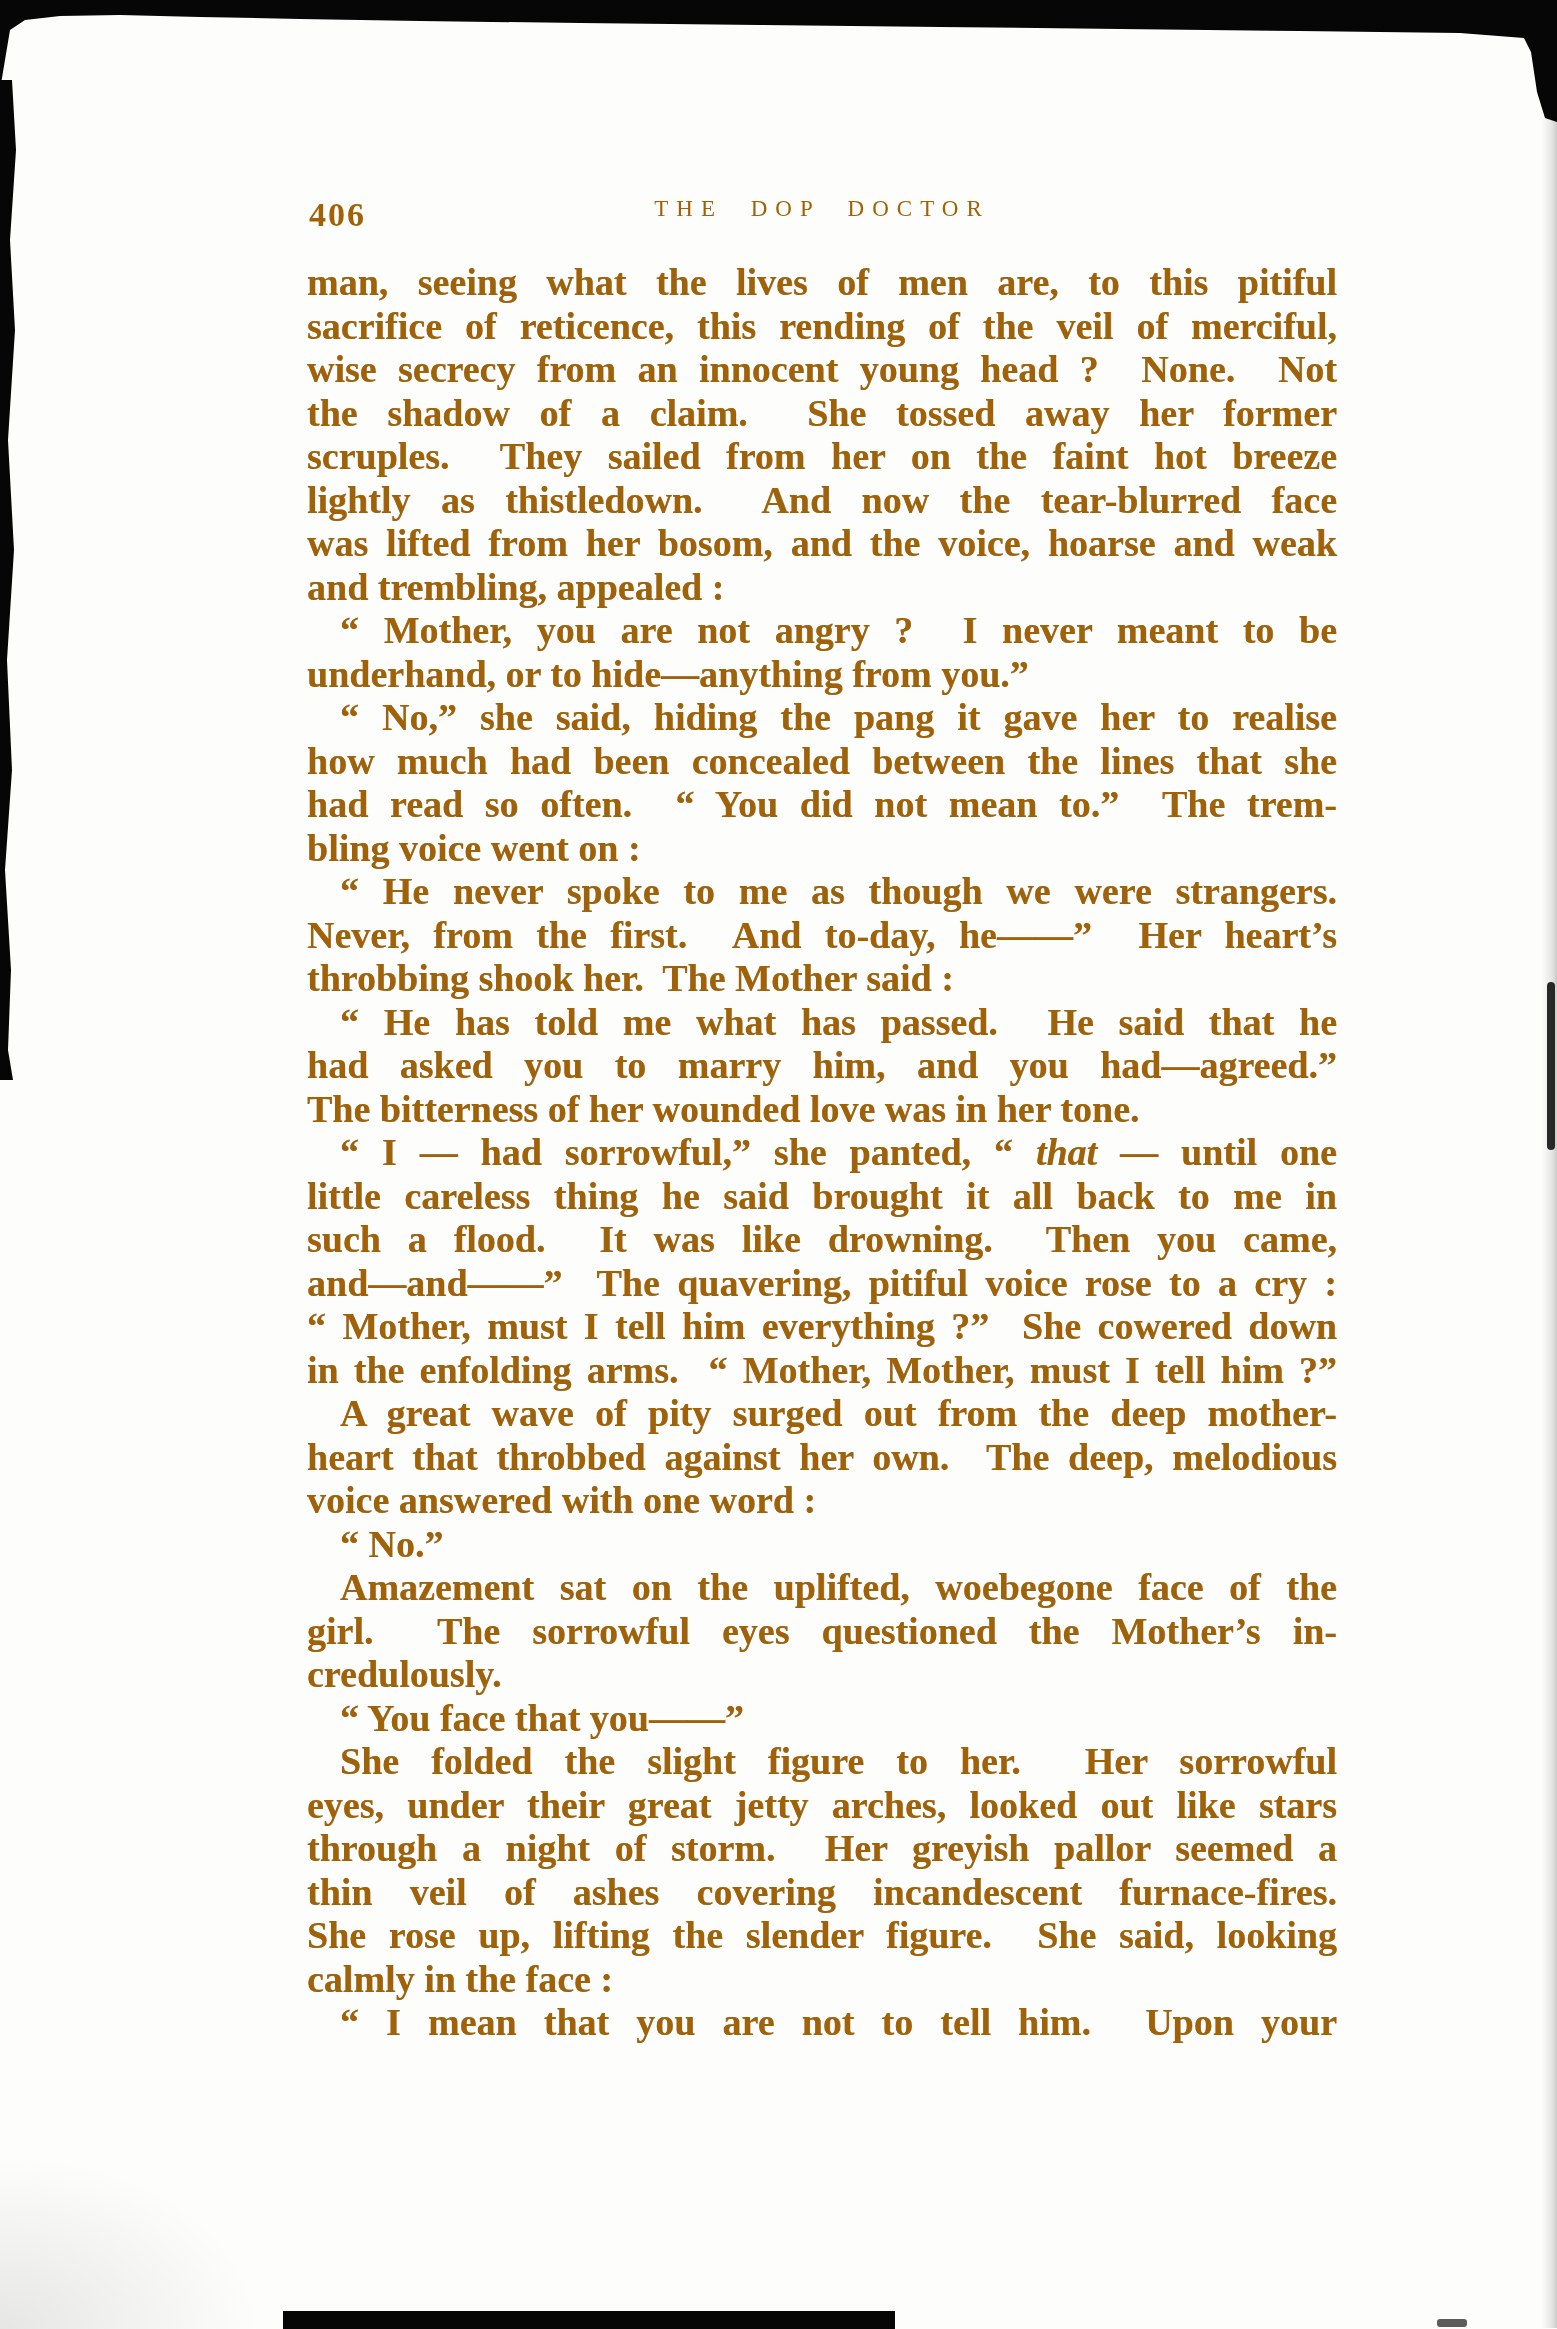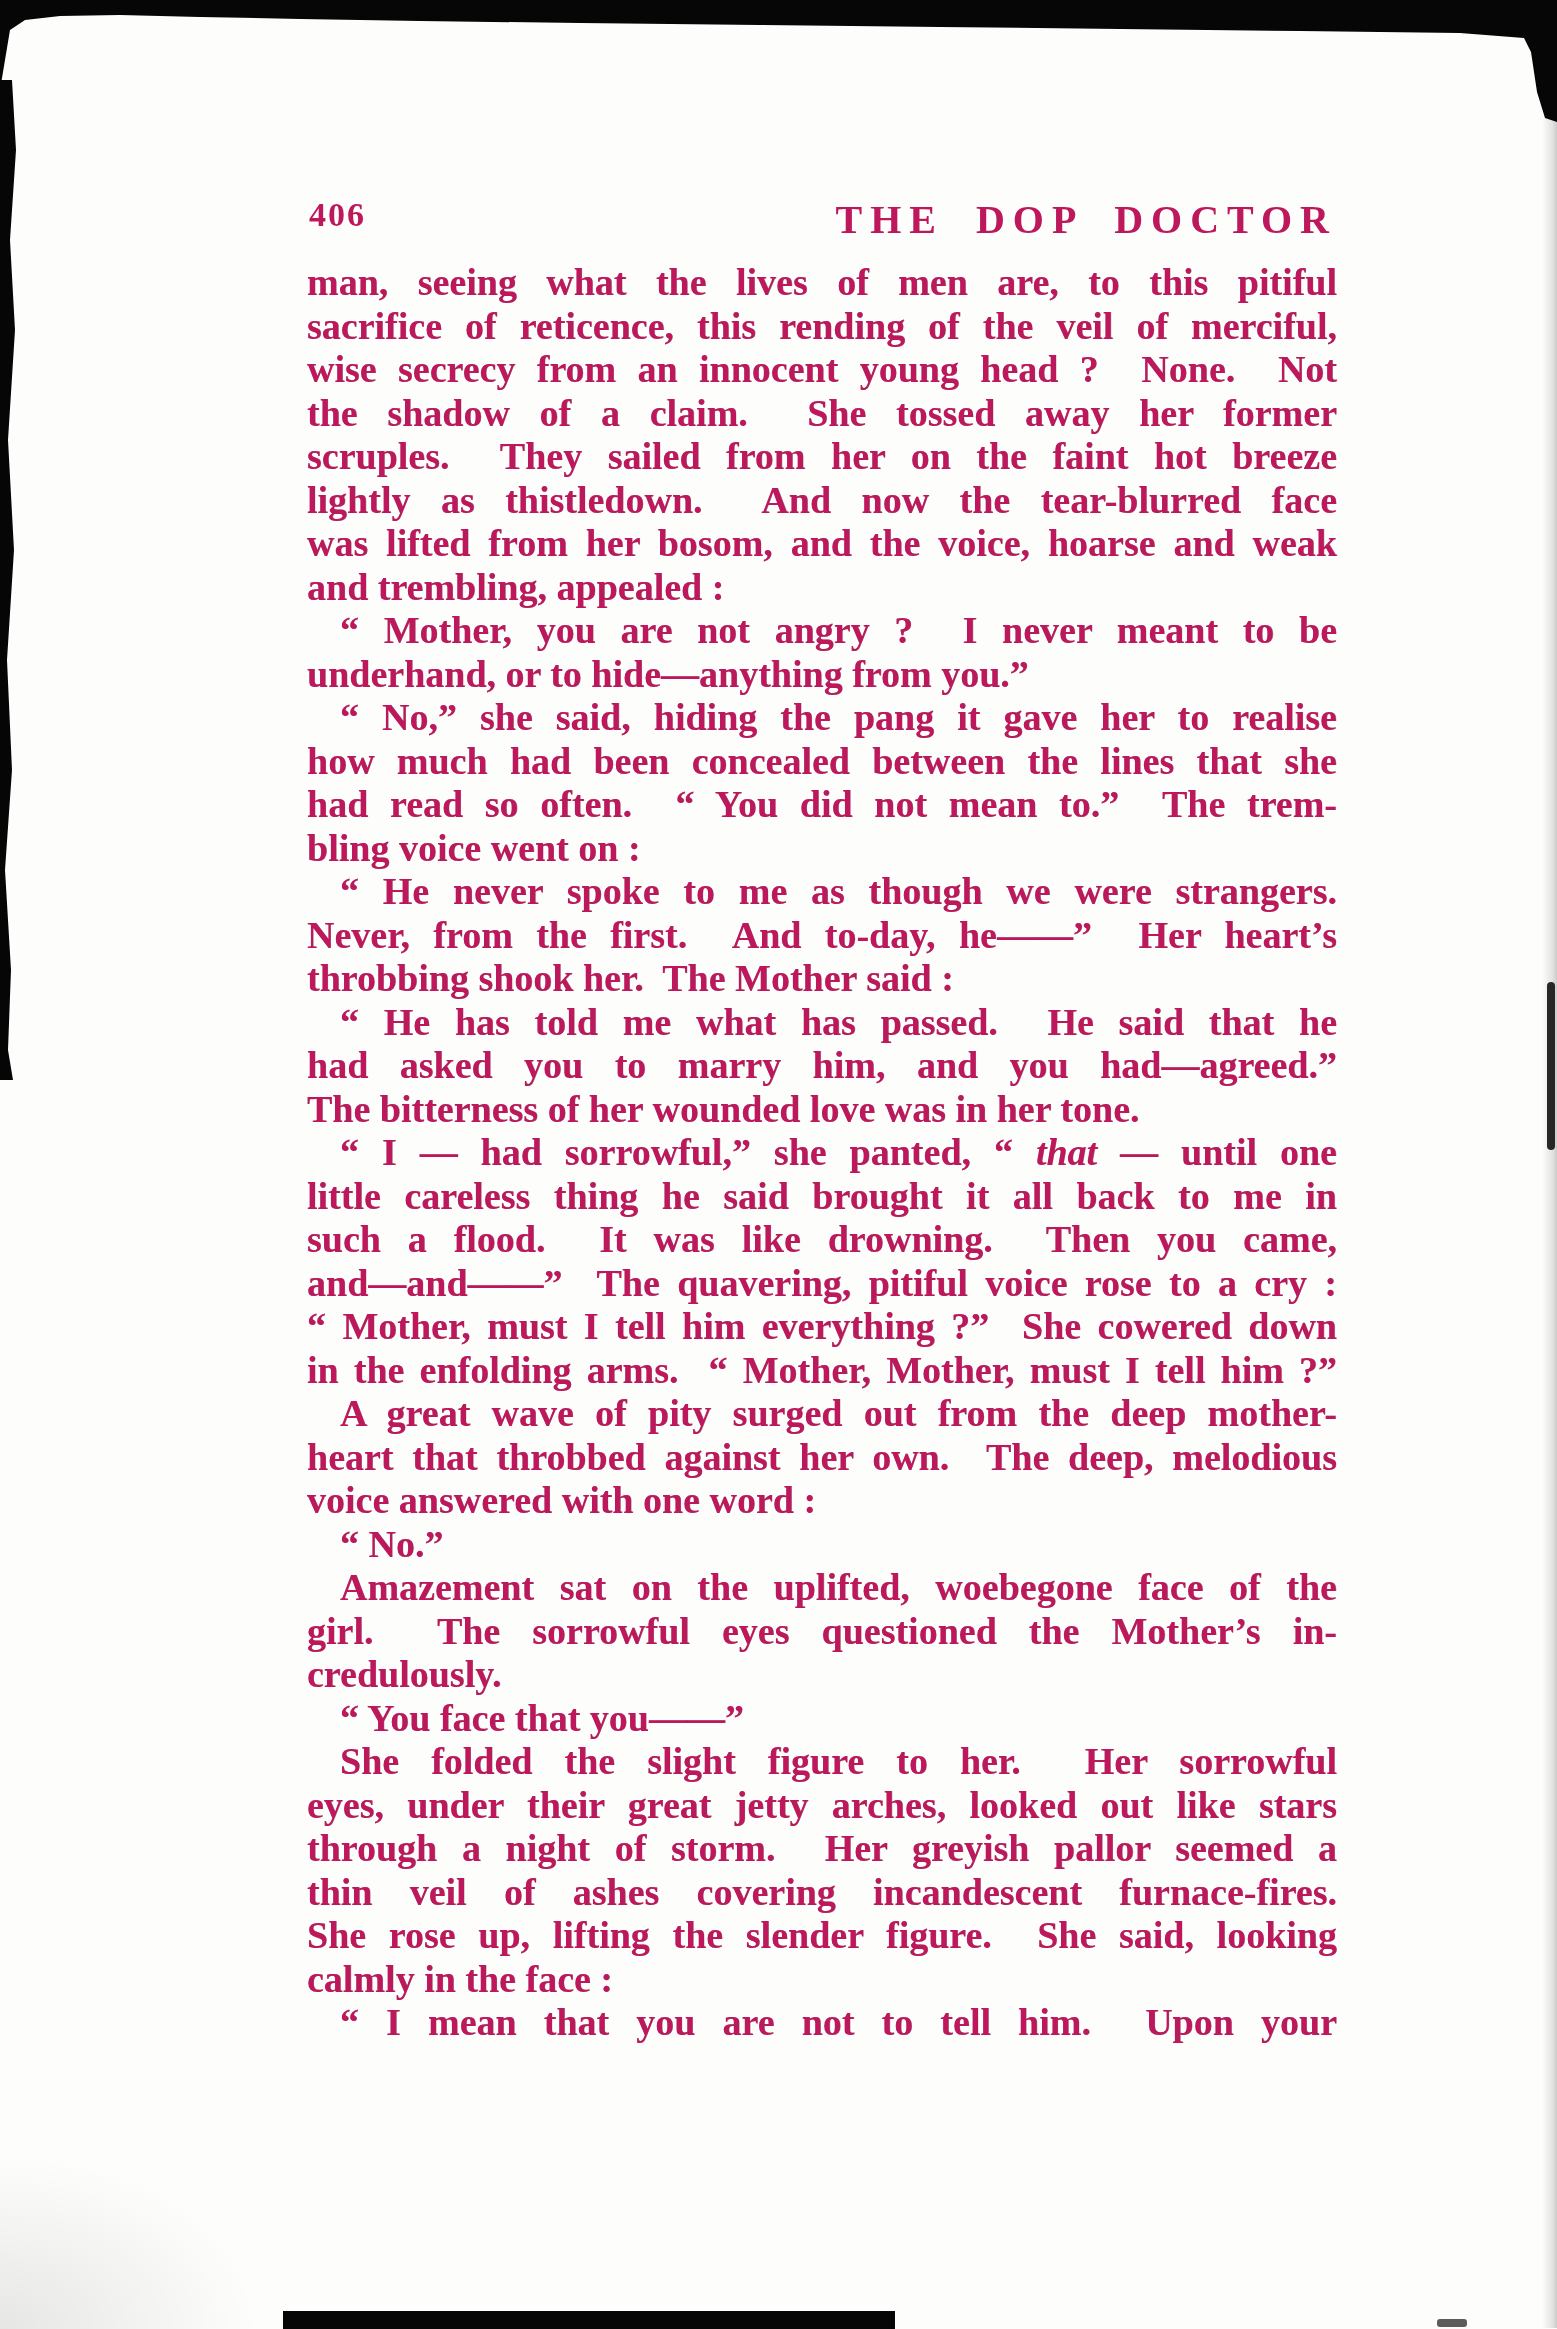--- a/index.html
+++ b/index.html
@@ -3,21 +3,21 @@
 <meta charset="utf-8">
 <style>
   html, body { margin: 0; padding: 0; background: #e8e8e6; }
   .page {
     position: relative;
     width: 1557px;
     height: 2329px;
     background: #fdfdfc;
     overflow: hidden;
     font-family: "Liberation Serif", "DejaVu Serif", serif;
-    color: #be185d;
+    color: #a16207;
   }
   .artifact { position: absolute; background: #060606; }
   .top-band {
     left: 0; top: 0; width: 1557px; height: 125px;
     clip-path: polygon(0px 0px, 1557px 0px, 1557px 122px, 1545px 118px, 1537px 92px,
       1531px 52px, 1524px 38px, 1460px 33px, 1300px 31px, 1120px 29px, 940px 27px,
       760px 25px, 580px 23px, 420px 21px, 300px 19px, 200px 17px, 120px 15px,
       60px 16px, 25px 20px, 10px 30px, 5px 60px, 0px 90px);
   }
   .left-strip {
@@ -37,21 +37,21 @@
     left: 0; top: 2140px; width: 280px; height: 189px; background:
     radial-gradient(ellipse at 0% 100%, rgba(0,0,0,0.09), rgba(0,0,0,0) 65%);
   }
   .header { position: absolute; left: 307px; top: 196px; width: 1030px; height: 50px; }
   .page-number {
     position: absolute; left: 2px; top: 0;
     font-size: 34px; font-weight: bold; letter-spacing: 2px;
   }
   .running-title {
     position: absolute; left: 0; top: 0; width: 100%;
-    text-align: right; font-size: 40px; font-weight: bold;
+    text-align: center; font-size: 23px; font-weight: normal;
     letter-spacing: 8px; word-spacing: 14px;
   }
   .text-block {
     position: absolute; left: 307px; top: 261px; width: 1030px;
     font-size: 38px; line-height: 43.5px; font-weight: bold;
     text-shadow: 0.3px 0.3px 0 rgba(10,8,5,0.35);
   }
   .line { text-align: justify; text-align-last: justify; }
   .line.last-left { text-align-last: left; }
   .line.indent { text-indent: 33px; }

